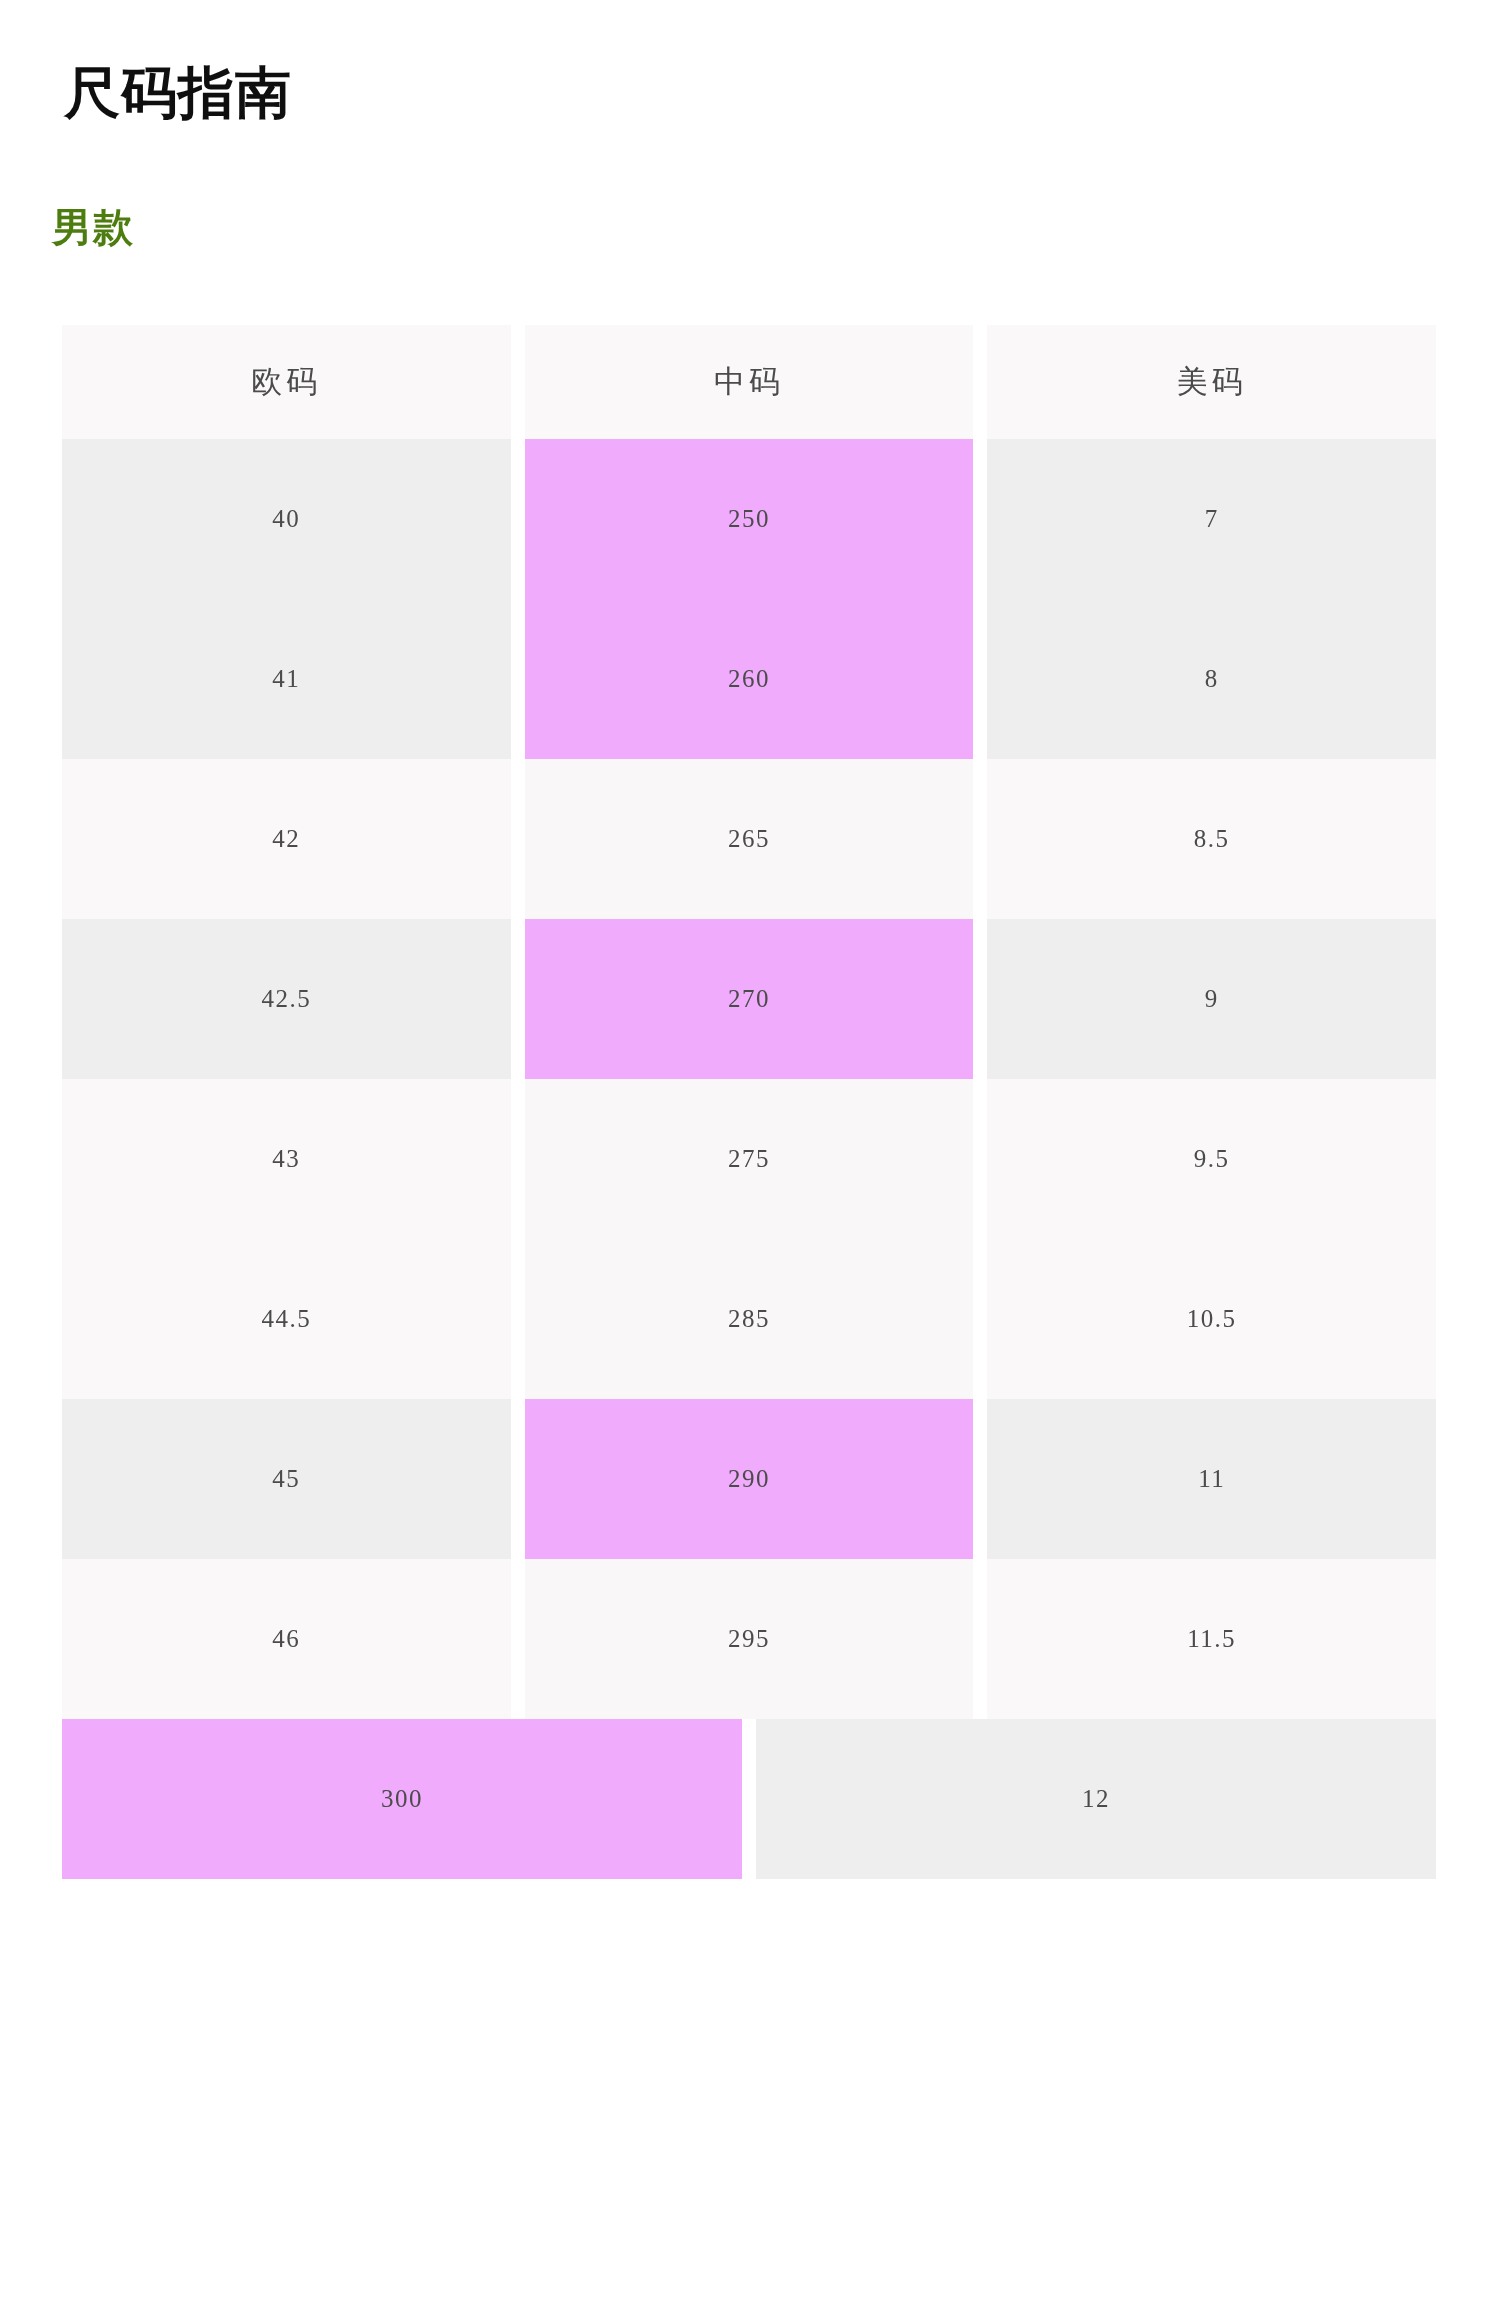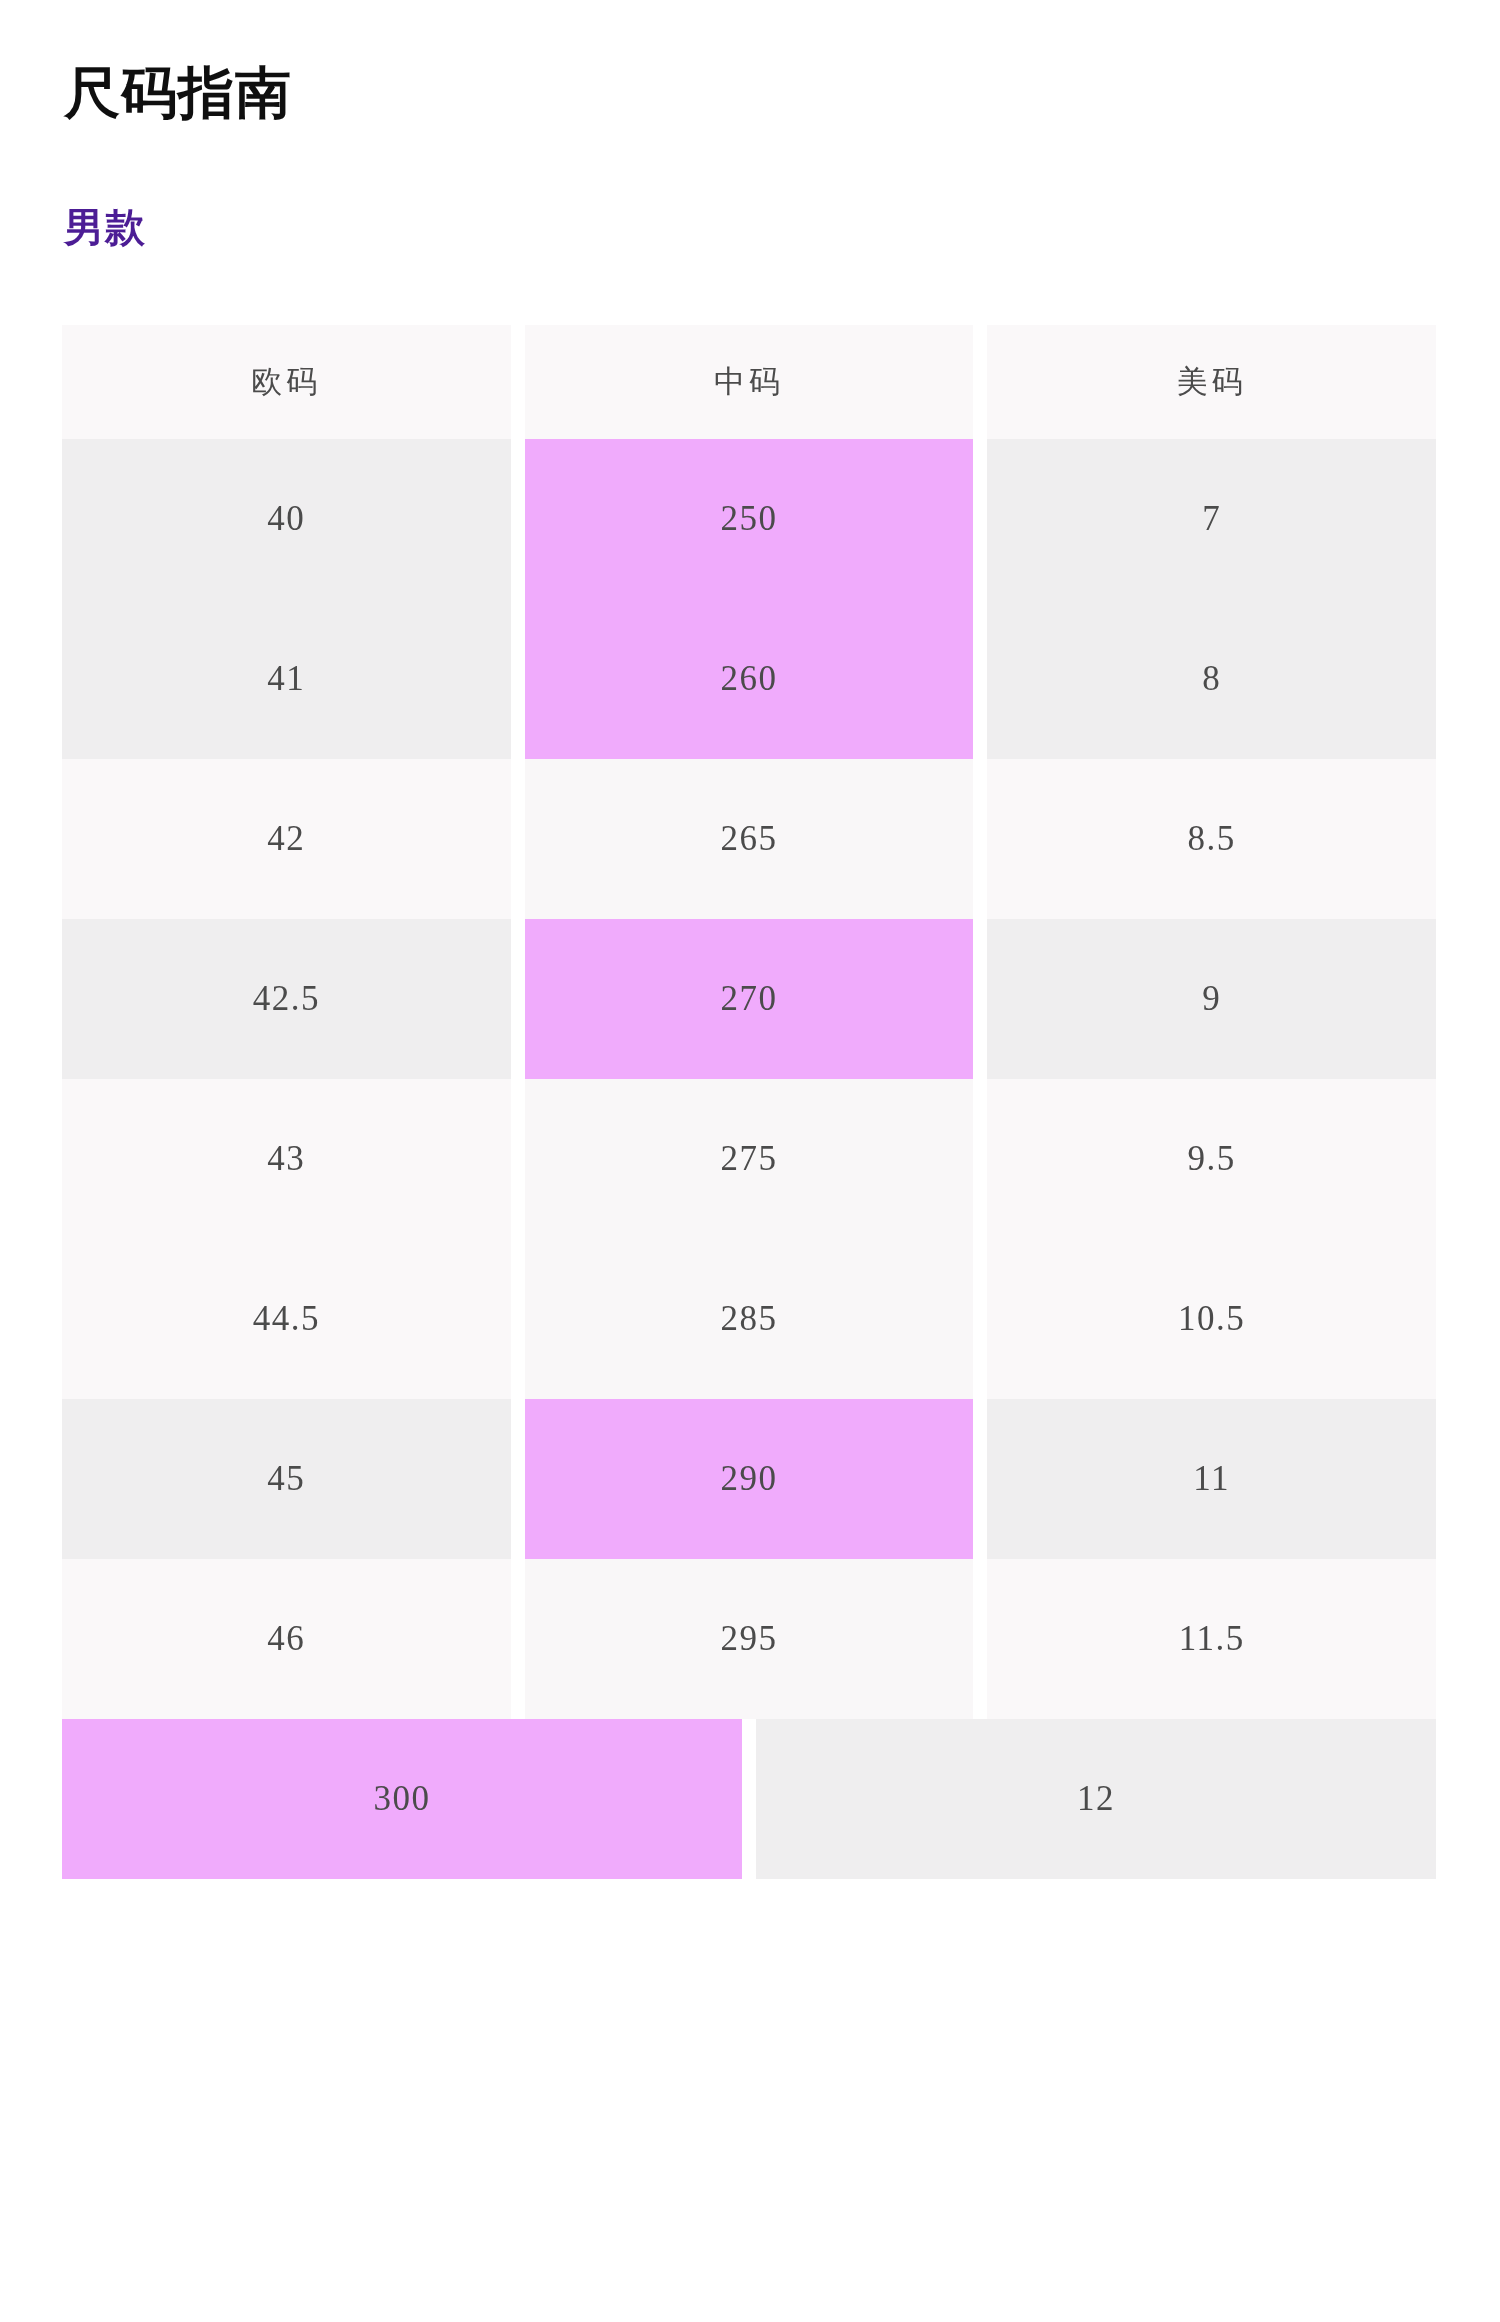--- a/index.html
+++ b/index.html
@@ -31,26 +31,26 @@
     font-size: 56px;
     line-height: 1.18;
     font-weight: 700;
     color: #0f0f0f;
     letter-spacing: 1px;
     white-space: nowrap;
   }
 
   .section-title {
     position: absolute;
-    left: 64px;
+    left: 52px;
     top: 203px;
     font-size: 40px;
     line-height: 1.2;
     font-weight: 700;
-    color: #4c1d95;
+    color: #4d7c0f;
     letter-spacing: 1px;
     white-space: nowrap;
   }
 
   
   .size-table {
     position: absolute;
     left: 62px;
     top: 325px;
     width: 1374px;
@@ -64,21 +64,21 @@
   }
 
   .cell {
     flex: 1 1 0;
     min-width: 0;
     display: flex;
     align-items: center;
     justify-content: center;
     box-sizing: border-box;
     text-align: center;
-    font-size: 35px;
+    font-size: 25px;
     color: #4b4b4b;
     letter-spacing: 1.5px;
     font-weight: 400;
   }
 
   
   .table-row.header .cell {
     height: 114px;
     background: #faf8f9;
     color: #4b4b4b;

